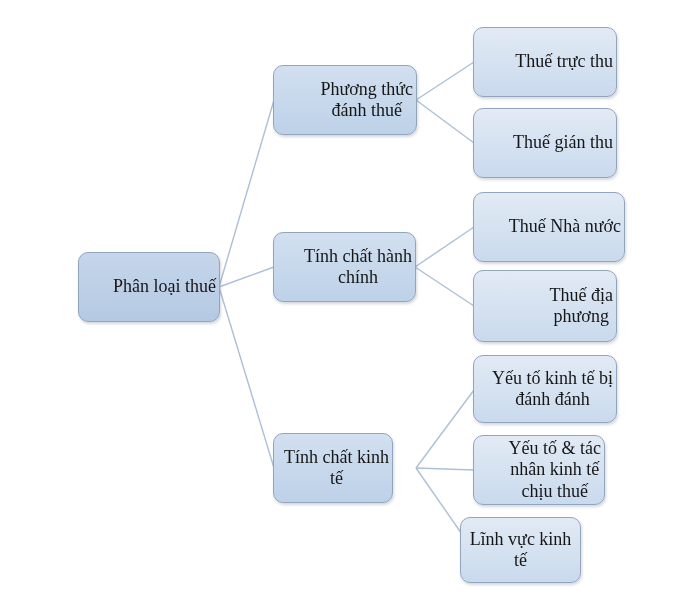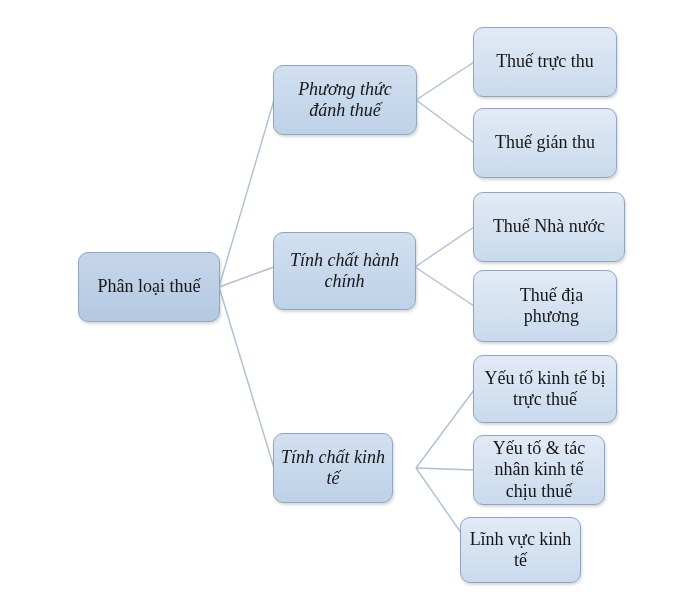--- a/index.html
+++ b/index.html
@@ -25,40 +25,39 @@
   }
   .connectors line {
     stroke: #aebfd6;
     stroke-width: 1.4;
   }
   .node {
     position: absolute;
     z-index: 1;
     display: flex;
     align-items: center;
-    justify-content: center;
+    justify-content: flex-end;
     box-sizing: border-box;
     border: 1px solid #93a5bd;
     border-radius: 10px;
     padding: 2px 3px;
     box-shadow: 1px 2px 3px rgba(100,110,130,0.28);
     text-align: center;
     color: #161616;
     font-size: 18px;
     line-height: 1.18;
   }
   .node .label {
     white-space: pre-line;
   }
   .node.root {
     background: linear-gradient(180deg, #c6d6ea 0%, #b4c9e2 100%);
   }
   .node.mid {
     background: linear-gradient(180deg, #d2e0f0 0%, #bdd1e8 100%);
-    font-style: italic;
   }
   .node.leaf {
     background: linear-gradient(180deg, #e2eaf5 0%, #c9daed 100%);
   }
 </style>
 </head>
 <body>
 
 <div class="canvas">
 
@@ -76,21 +75,21 @@
   </svg>
 
   <div class="node root" style="left:78px; top:252px; width:142px; height:70px;">
     <span class="label">Phân loại thuế</span>
   </div>
 
   <div class="node mid" style="left:273px; top:65px; width:144px; height:70px;">
     <span class="label">Phương thức
 đánh thuế</span>
   </div>
-  <div class="node mid" style="left:273px; top:232px; width:143px; height:78px;">
+  <div class="node mid" style="left:273px; top:232px; width:143px; height:70px;">
     <span class="label">Tính chất hành
 chính</span>
   </div>
   <div class="node mid" style="left:273px; top:433px; width:120px; height:70px;">
     <span class="label">Tính chất kinh
 tế</span>
   </div>
 
   <div class="node leaf" style="left:473px; top:27px; width:144px; height:70px;">
     <span class="label">Thuế trực thu</span>
@@ -100,21 +99,21 @@
   </div>
   <div class="node leaf" style="left:473px; top:192px; width:152px; height:70px;">
     <span class="label">Thuế Nhà nước</span>
   </div>
   <div class="node leaf" style="left:473px; top:270px; width:144px; height:72px;padding-left:16px;">
     <span class="label">Thuế địa
 phương</span>
   </div>
   <div class="node leaf" style="left:473px; top:355px; width:144px; height:68px;">
     <span class="label">Yếu tố kinh tế bị
-trực thuế</span>
+đánh đánh</span>
   </div>
   <div class="node leaf" style="left:473px; top:435px; width:132px; height:70px;">
     <span class="label">Yếu tố &amp; tác
 nhân kinh tế
 chịu thuế</span>
   </div>
   <div class="node leaf" style="left:460px; top:517px; width:121px; height:66px;">
     <span class="label">Lĩnh vực kinh tế</span>
   </div>
 

